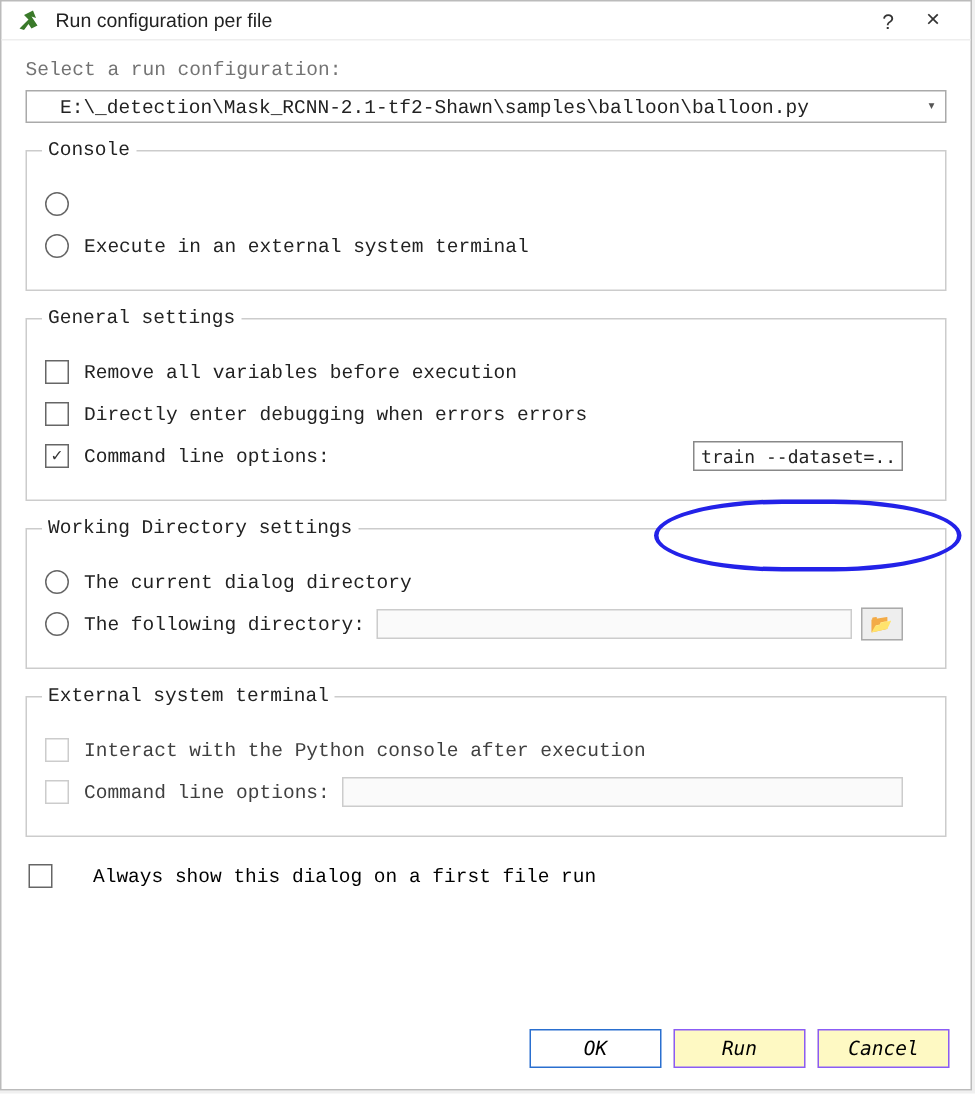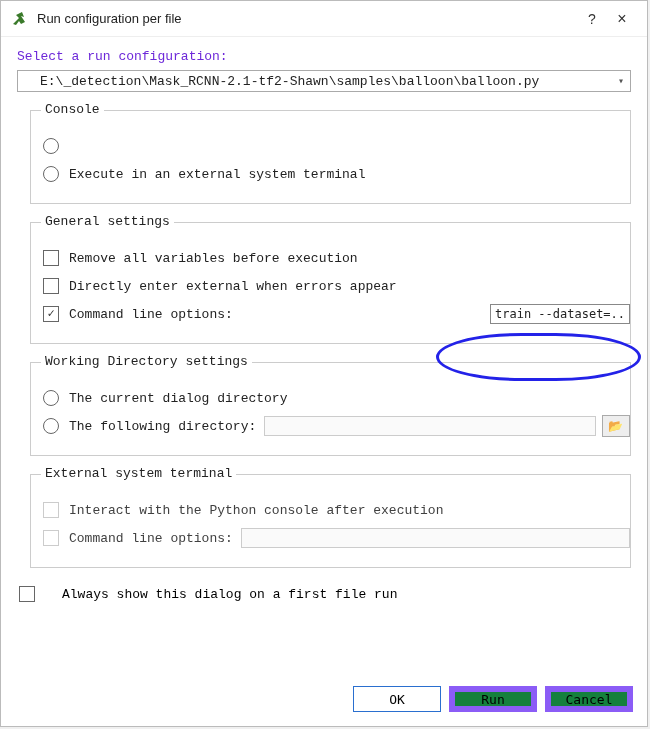--- a/index.html
+++ b/index.html
@@ -1,43 +1,43 @@
 <!DOCTYPE html>
 <html><head>
   <meta charset="utf-8">
   <style>
     * { box-sizing: border-box; margin: 0; padding: 0; }
     body { font-family: "SimSun", "Courier New", monospace; font-size: 13px; background: #f0f0f0; width: 650px; height: 729px; position: relative; }
     .window { background: #fff; border: 1px solid #bbb; width: 648px; height: 727px; position: relative; }
-    .titlebar { display: flex; align-items: center; padding: 6px 10px; height: 36px; border-bottom: 1px solid #eee; }
+    .titlebar { display: flex; align-items: center; padding: 6px 10px; height: 26px; border-bottom: 1px solid #eee; }
     .titlebar .icon { width: 18px; height: 18px; margin-right: 8px; }
     .titlebar .title { flex: 1; font-family: "Segoe UI", sans-serif; font-size: 13px; color: #222; }
     .titlebar .help, .titlebar .close { font-family: "Segoe UI", sans-serif; font-size: 14px; width: 30px; text-align: center; color: #333; cursor: pointer; }
     .titlebar .close { font-size: 16px; }
     .content { padding: 12px 16px 0 16px; }
-    .label { color: #6d28d9; font-size: 13px; margin-bottom: 6px; }
+    .label { color: #737373; font-size: 13px; margin-bottom: 6px; }
     .combo { width: 100%; height: 22px; border: 1px solid #aaa; background: #fff; display: flex; align-items: center; padding: 0 22px; font-size: 13px; color: #222; position: relative; }
     .combo .arrow { position: absolute; right: 6px; top: 4px; font-size: 10px; color: #555; }
-    .groupbox { border: 1px solid #ccc; margin-top: 18px; padding: 18px 0 12px 12px; position: relative; margin-left: 13px; }
+    .groupbox { border: 1px solid #ccc; margin-top: 18px; padding: 18px 28px 12px 12px; position: relative; }
     .groupbox .legend { position: absolute; top: -9px; left: 10px; background: #fff; padding: 0 4px; font-size: 13px; color: #222; }
     .row { display: flex; align-items: center; margin: 6px 0; min-height: 22px; }
     .radio, .check { width: 16px; height: 16px; border: 1px solid #666; margin-right: 10px; flex-shrink: 0; display: inline-flex; align-items: center; justify-content: center; }
     .radio { border-radius: 50%; }
     .radio.selected::after { content: ""; width: 8px; height: 8px; border-radius: 50%; background: #1a6ec8; display: block; }
     .radio.selected { border-color: #1a6ec8; }
     .check.checked::after { content: "✓"; font-size: 12px; color: #333; line-height: 1; }
     .row span.txt { color: #222; font-size: 13px; }
     .row.disabled span.txt { color: #404040; }
     .row.disabled .check { border-color: #ccc; }
     .textinput { border: 1px solid #888; height: 20px; background: #fff; padding: 0 4px; font-size: 12px; font-family: monospace; color: #222; }
     .textinput.disabled { border-color: #ccc; background: #fafafa; }
     .cli-input { width: 140px; margin-left: auto; }
     .folder-btn { width: 28px; height: 22px; border: 1px solid #aaa; background: #eee; margin-left: 6px; display: flex; align-items: center; justify-content: center; font-size: 12px; }
-    .buttons { position: absolute; bottom: 14px; right: 14px; display: flex; gap: 8px; }
-    .btn { width: 88px; height: 26px; border: 6px solid #8b5cf6; background: #15803d; display: flex; align-items: center; justify-content: center; font-size: 13px; font-family: "SimSun", monospace; cursor: pointer; }
+    .buttons { position: absolute; bottom: 14px; right: 14px; display: flex; gap: 8px; font-style: italic; }
+    .btn { width: 88px; height: 26px; border: 1px solid #8b5cf6; background: #fef9c3; display: flex; align-items: center; justify-content: center; font-size: 13px; font-family: "SimSun", monospace; cursor: pointer; }
     .btn.primary { border: 1.5px solid #2a6fcf; background: #fff; }
     .annotation { position: absolute; top: 332px; left: 435px; width: 205px; height: 48px; border: 3px solid #2322e8; border-radius: 50% / 60%; pointer-events: none; }
     .watermark { position: absolute; bottom: 10px; right: 18px; font-family: sans-serif; font-size: 12px; color: rgba(150,150,150,0.35); letter-spacing: 0.5px; pointer-events: none; }
     .always-row { display: flex; align-items: center; margin-top: 18px; margin-left: 2px; gap: 17px; }
     .dir-input { flex: 1; margin-left: 8px; }
     .cli2-input { flex: 1; margin-left: 8px; width: 360px; }
   </style>
 </head>
 <body>
 
@@ -74,21 +74,21 @@
     </div>
 
     <div class="groupbox">
       <span class="legend">General settings</span>
       <div class="row">
         <span class="check"></span>
         <span class="txt">Remove all variables before execution</span>
       </div>
       <div class="row">
         <span class="check"></span>
-        <span class="txt">Directly enter external when errors appear</span>
+        <span class="txt">Directly enter debugging when errors errors</span>
       </div>
       <div class="row">
         <span class="check checked"></span>
         <span class="txt">Command line options:</span>
         <input class="textinput cli-input" value="train --dataset=../.." style="">
       </div>
     </div>
 
     <div class="groupbox">
       <span class="legend">Working Directory settings</span>

